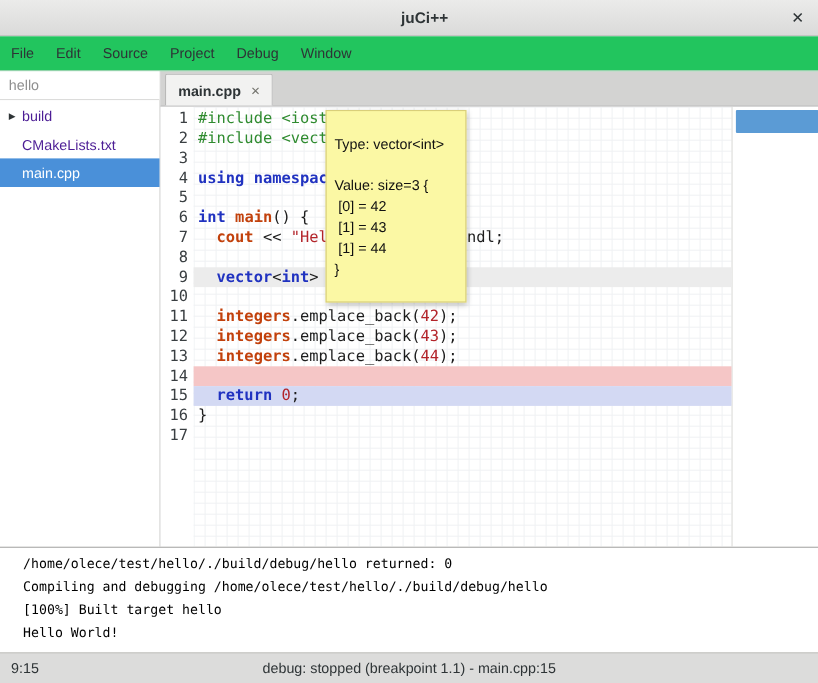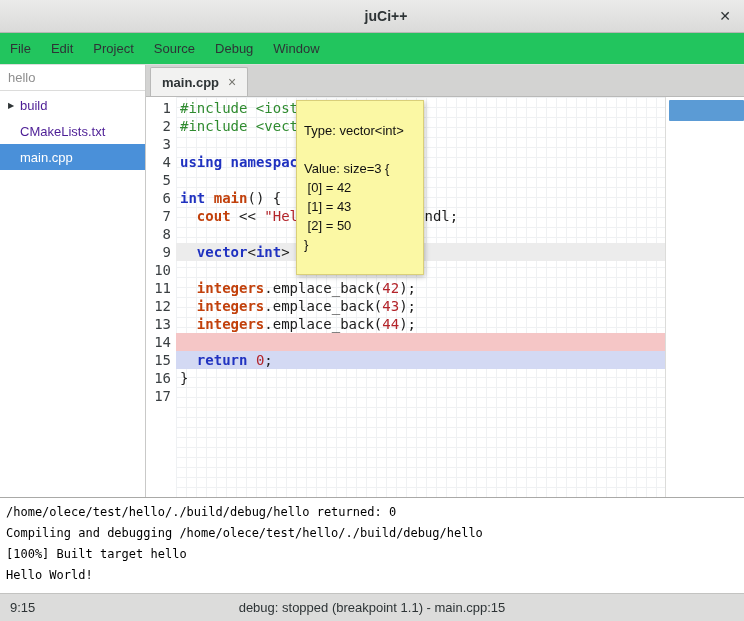--- a/index.html
+++ b/index.html
@@ -106,21 +106,21 @@
     box-shadow:1px 2px 5px rgba(0,0,0,0.25);
     padding:20px 7px;
     font-size:13px; line-height:19px; color:#111111;
   }
   .tooltip-line { white-space:pre; min-height:19px; }
 
   
   .output {
     position:absolute; top:497px; left:0; width:744px; height:96px; box-sizing:border-box;
     background:#ffffff; border-top:1px solid #a9a9a7;
-    padding:4px 6px; font:12px/21px "DejaVu Sans Mono", monospace; color:#000000;
+    padding:4px 21px; font:12px/21px "DejaVu Sans Mono", monospace; color:#000000;
     overflow:hidden;
   }
   .output-line { white-space:pre; }
 
   
   .statusbar {
     position:absolute; top:593px; left:0; right:0; height:28px; box-sizing:border-box;
     background:#dcdcdb; border-top:1px solid #c3c3c1;
     font-size:13px; color:#2e3436;
   }
@@ -131,22 +131,22 @@
 <body>
 
 <div class="titlebar">
   <span class="window-title">juCi++</span>
   <span class="close-btn">✕</span>
 </div>
 
 <div class="menubar">
     <div class="menu-item">File</div>
     <div class="menu-item">Edit</div>
+    <div class="menu-item">Source</div>
     <div class="menu-item">Project</div>
-    <div class="menu-item">Source</div>
     <div class="menu-item">Debug</div>
     <div class="menu-item">Window</div>
   </div>
 
 <div class="sidebar">
   <input class="filter-input" type="text" value="" placeholder="hello" style="">
   <div class="file-tree">
       <div class="tree-row">
     <span class="expander" style="visibility: visible;">▶</span>
     <span class="tree-label">build</span>
@@ -259,21 +259,21 @@
     <span class="code-text"></span>
   </div>
       </div>
     <div class="scroll-thumb"></div>
     <div class="tooltip">
         <div class="tooltip-line">Type: vector&lt;int&gt;</div>
         <div class="tooltip-line"></div>
         <div class="tooltip-line">Value: size=3 {</div>
         <div class="tooltip-line"> [0] = 42</div>
         <div class="tooltip-line"> [1] = 43</div>
-        <div class="tooltip-line"> [2] = 50</div>
+        <div class="tooltip-line"> [1] = 44</div>
         <div class="tooltip-line">}</div>
       </div>
   </div>
 </div>
 
 <div class="output">
     <div class="output-line">/home/olece/test/hello/./build/debug/hello returned: 0</div>
     <div class="output-line">Compiling and debugging /home/olece/test/hello/./build/debug/hello</div>
     <div class="output-line">[100%] Built target hello</div>
     <div class="output-line">Hello World!</div>

